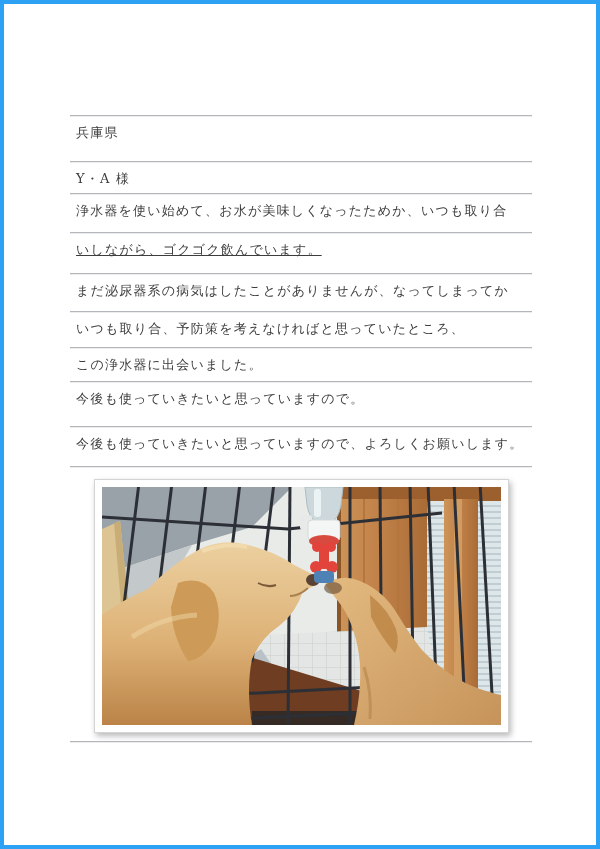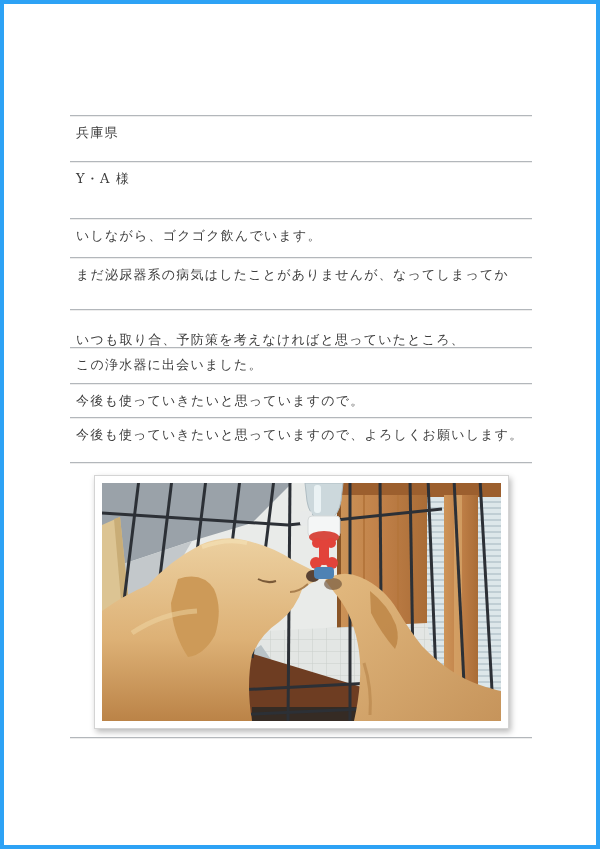--- a/index.html
+++ b/index.html
@@ -21,28 +21,28 @@
     box-sizing:border-box;
     display:flex;
     align-items:flex-start;
     padding:9px 0 0 6px;
     font-size:13px;
     line-height:15px;
     letter-spacing:1.2px;
     color:#3d3d3d;
   }
   .row:nth-of-type(1){height:46px;}
-  .row:nth-of-type(2){height:57px;}
+  .row:nth-of-type(2){height:32px;}
   .row:nth-of-type(3){height:39px;}
-  .row:nth-of-type(4){height:52px;}
-  .row:nth-of-type(5){height:38px;align-items:flex-end;}
+  .row:nth-of-type(4){height:41px;text-decoration:underline;}
+  .row:nth-of-type(5){height:38px;}
   .row:nth-of-type(6){height:36px;}
   .row:nth-of-type(7){height:34px;font-family:Liberation Serif, serif;}
   .row:nth-of-type(8){height:45px;}
-  .row:nth-of-type(9){height:32px;}
+  .row:nth-of-type(9){height:40px;}
   .photo-section{
     border-top:1px solid #b3b7bb;
     box-shadow:inset 0 1px 0 rgba(0,0,0,0.07);
     padding-top:12px;
   }
   .photo-frame{
     width:399px;
     margin:0 auto;
     background:#ffffff;
     padding:7px;
@@ -60,20 +60,23 @@
 </head>
 <body>
 
 <div class="page">
   <div class="content">
     <div class="row">
         <span>兵庫県</span>
       </div>
     <div class="row">
         <span>Y・A 様</span>
+      </div>
+    <div class="row">
+        <span>浄水器を使い始めて、お水が美味しくなったためか、いつも取り合</span>
       </div>
     <div class="row">
         <span>いしながら、ゴクゴク飲んでいます。</span>
       </div>
     <div class="row">
         <span>まだ泌尿器系の病気はしたことがありませんが、なってしまってか</span>
       </div>
     <div class="row">
         <span>いつも取り合、予防策を考えなければと思っていたところ、</span>
       </div>

